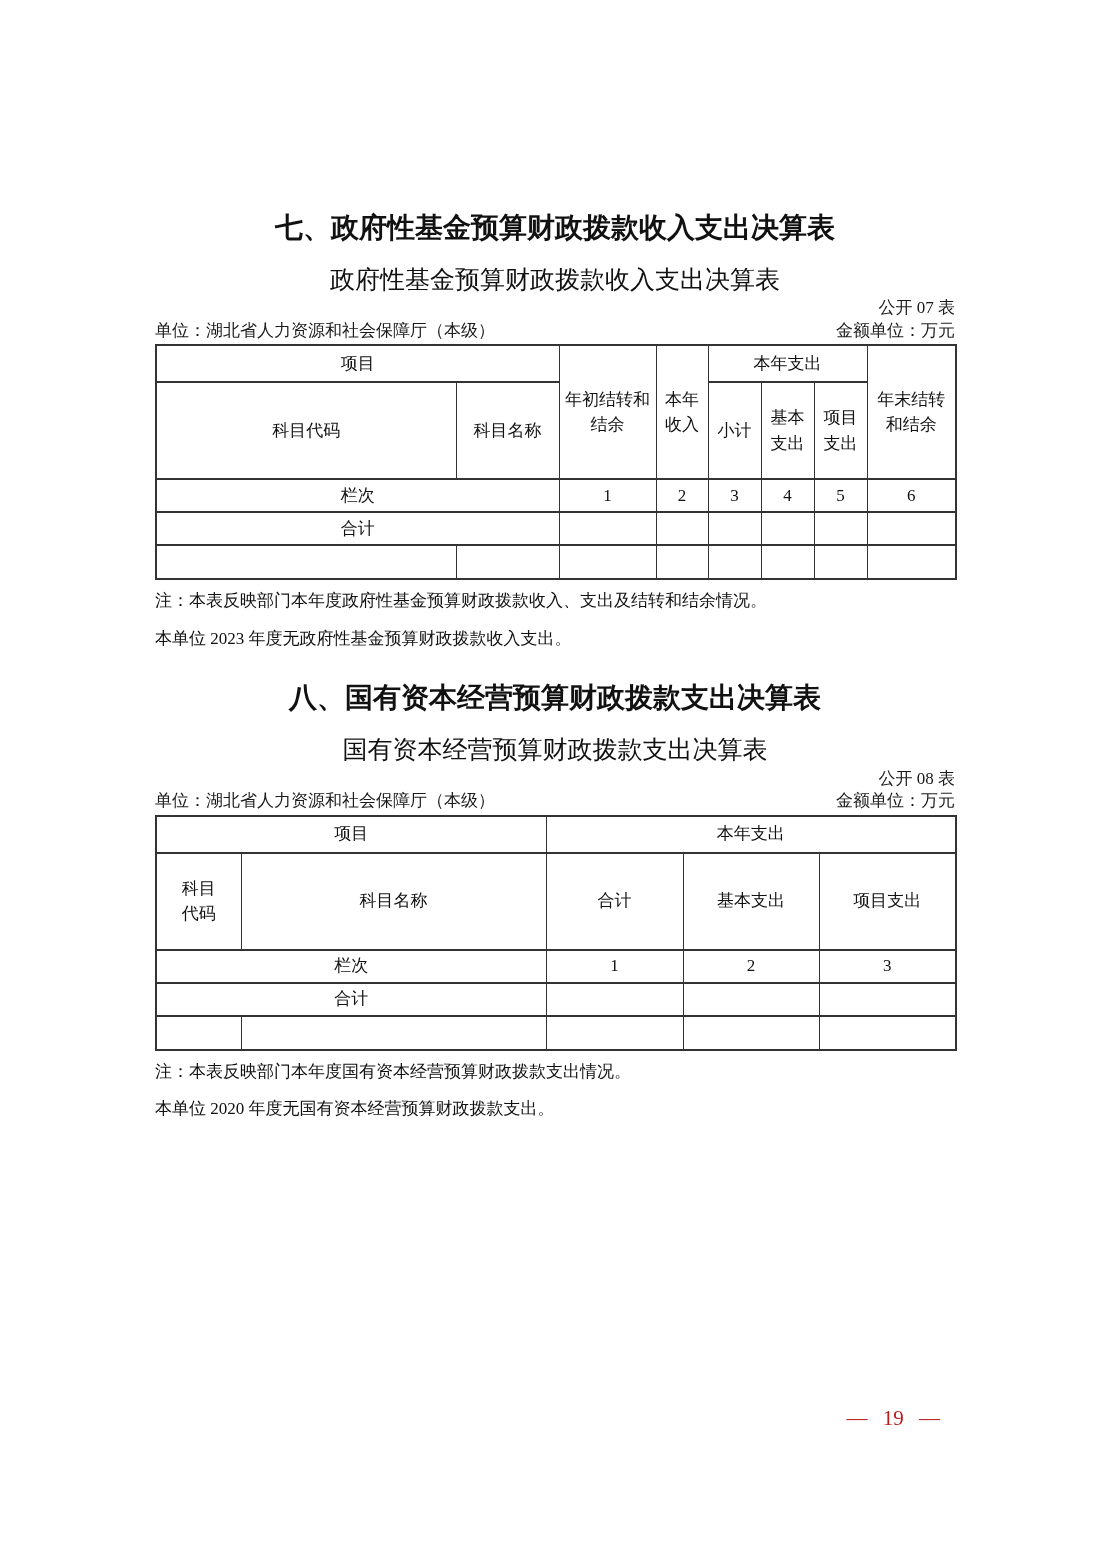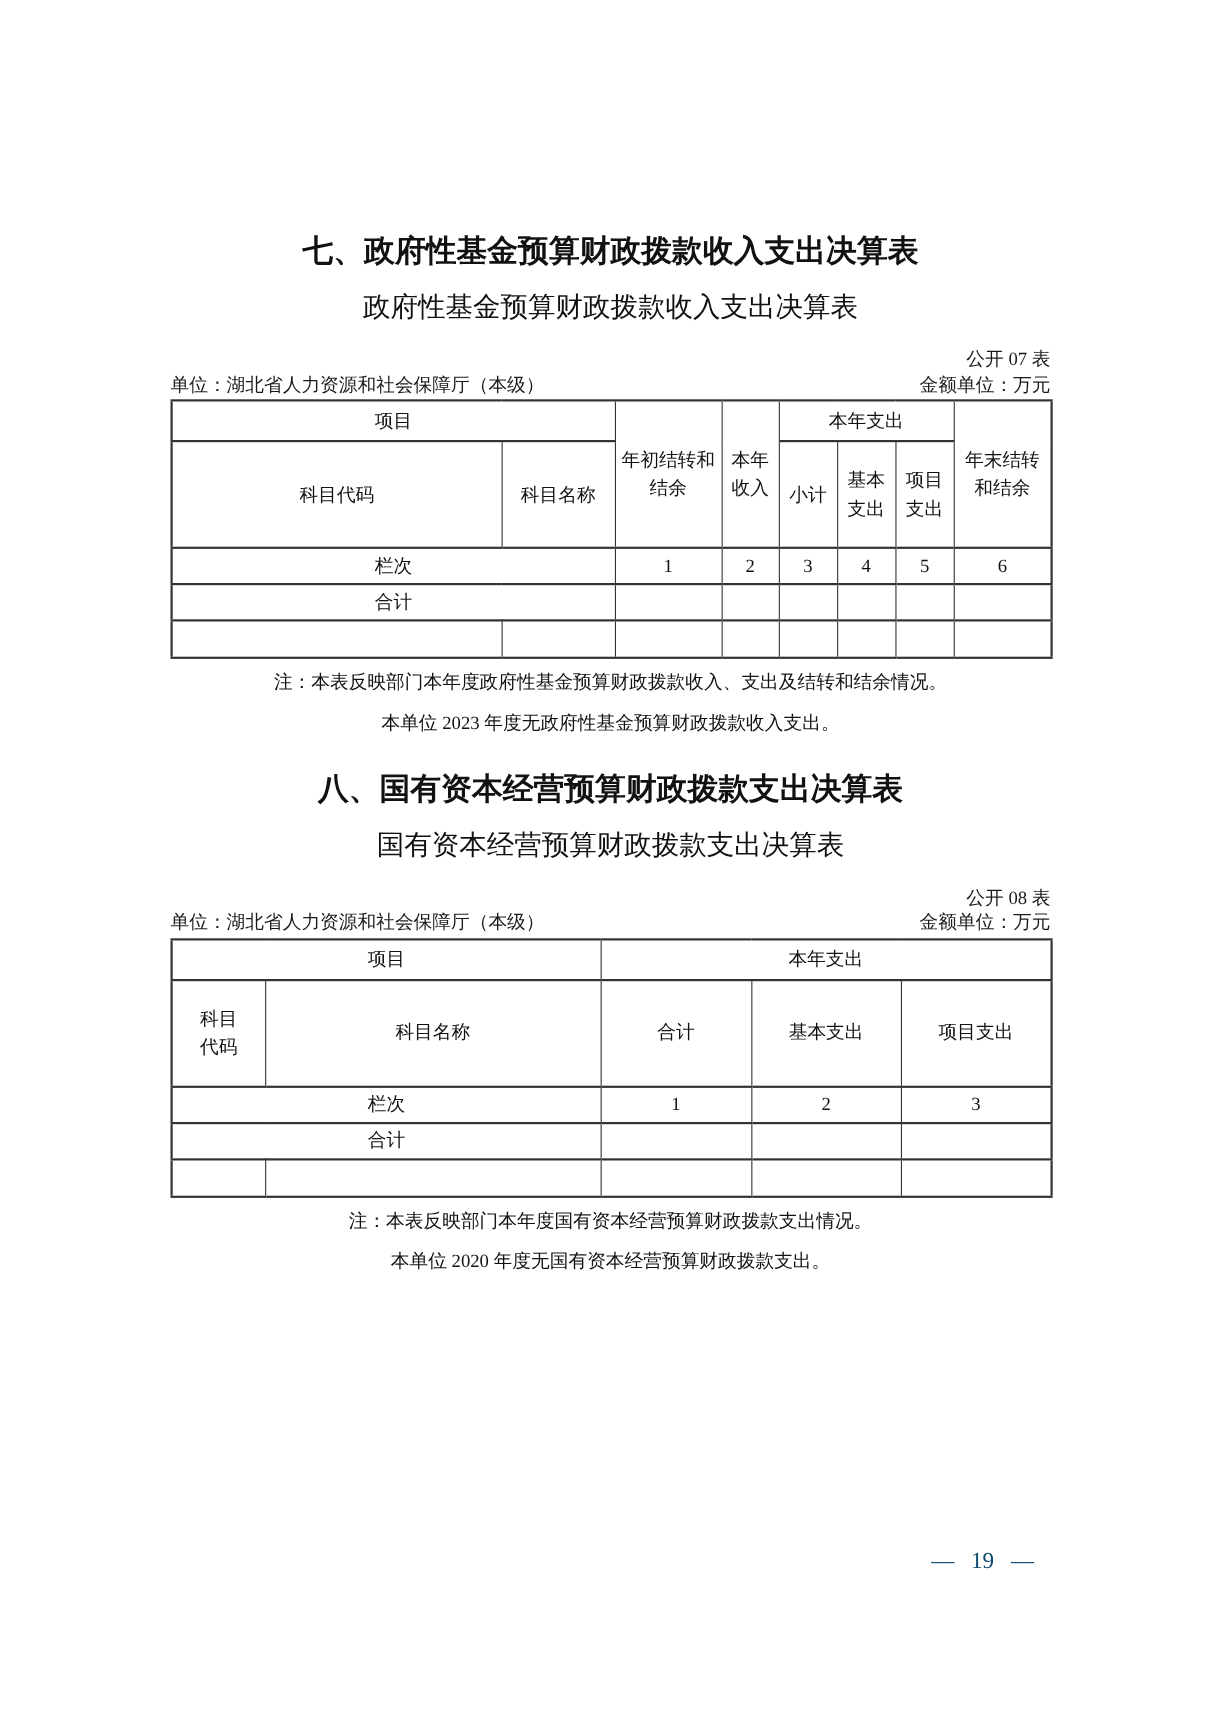--- a/index.html
+++ b/index.html
@@ -31,21 +31,21 @@
   .sec8 .h-main { margin-top: 35px; }
   .h-sub {
     margin: 22px 0 0 0;
     font-weight: 400;
     font-size: 25px;
     line-height: 1.1;
     text-align: center;
     color: #111;
   }
   .code-line {
-    margin-top: 24px;
+    margin-top: 5px;
     text-align: right;
     font-size: 17px;
     line-height: 1.15;
   }
   .meta-line {
     display: flex;
     justify-content: space-between;
     align-items: flex-end;
     font-size: 17px;
     line-height: 1.2;
@@ -74,32 +74,32 @@
   tr.r1 { height: 37px; }
   tr.r2 { height: 97px; margin-left: 28px; }
   tr.r3 { height: 33px; border-radius: 11px; }
   tr.r4 { height: 33px; }
   tr.r5 { height: 34px; }
   .lane-num { font-size: 16px; }
   .note {
     margin: 0;
     font-size: 17px;
     line-height: 1.15;
-    text-align: center;
+    text-align: left;
     color: #111;
   }
   .note-first { margin-top: 11px; }
   .note-second { margin-top: 18px; }
   .page-num {
     position: absolute;
     top: 1406px;
     right: 162px;
     font-size: 21px;
     word-spacing: 10px;
-    color: #0c4a6e;
+    color: #b91c1c;
   }
 </style>
 </head>
 <body>
 
 <div class="page">
   <div class="content">
 
     <section class="sec7">
       <h1 class="h-main">七、政府性基金预算财政拨款收入支出决算表</h1>

